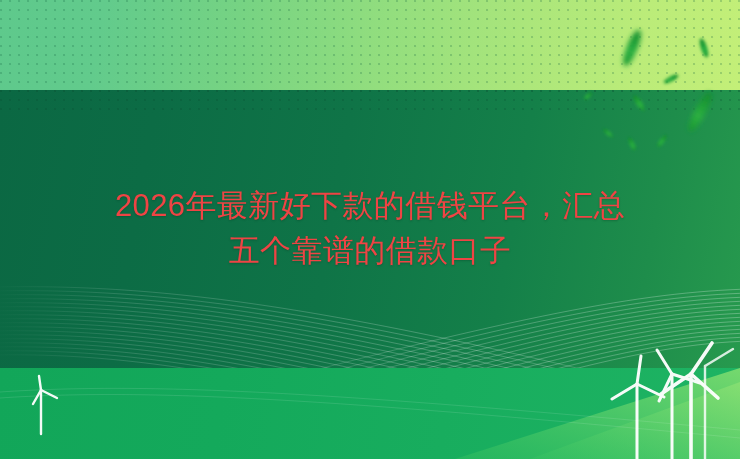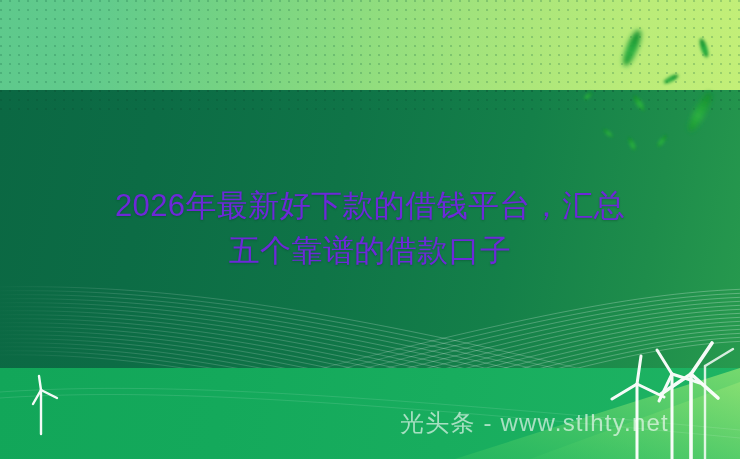--- a/index.html
+++ b/index.html
@@ -117,21 +117,21 @@
     pointer-events: none;
   }
 
   
   #headline {
     position: absolute;
     left: 0;
     top: 183px;
     width: 740px;
     text-align: center;
-    color: #6d28d9;
+    color: #ef4444;
     font-size: 31px;
     line-height: 45px;
     letter-spacing: 0.4px;
     font-weight: 400;
     white-space: pre-line;
     text-shadow: 0 1px 2px rgba(0, 48, 28, 0.28);
   }
 
   
   #watermark {
@@ -298,15 +298,14 @@
       <g stroke-width="2.4" opacity="0.85">
         <line x1="705" y1="366" x2="705" y2="459"></line>
         <line x1="705" y1="366" x2="733" y2="349"></line>
       </g>
     </g>
   </svg>
 
   <div id="headline">2026年最新好下款的借钱平台，汇总
 五个靠谱的借款口子</div>
 
-  <div id="watermark">光头条 - www.stlhty.net</div>
 
 </div>
 
 </body></html>

